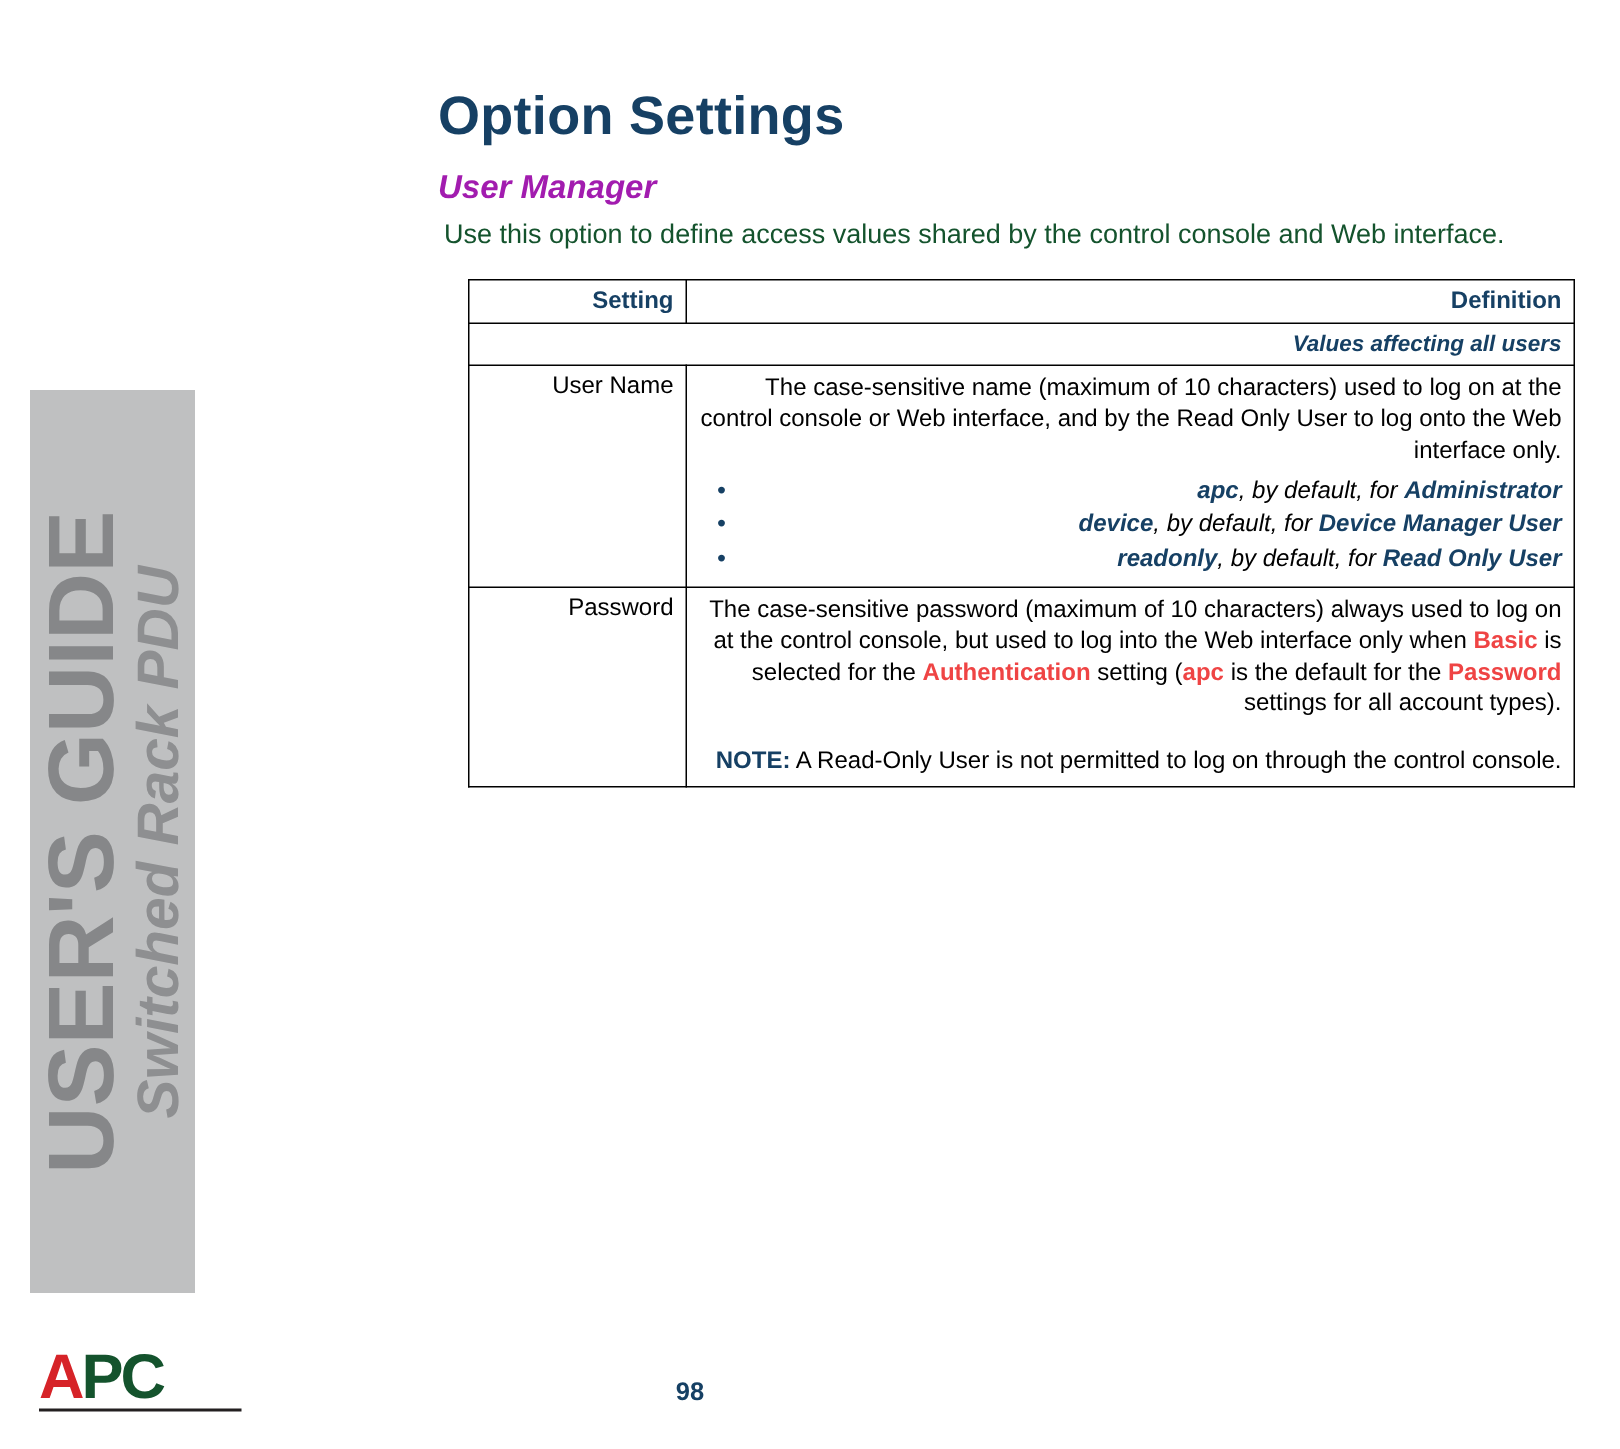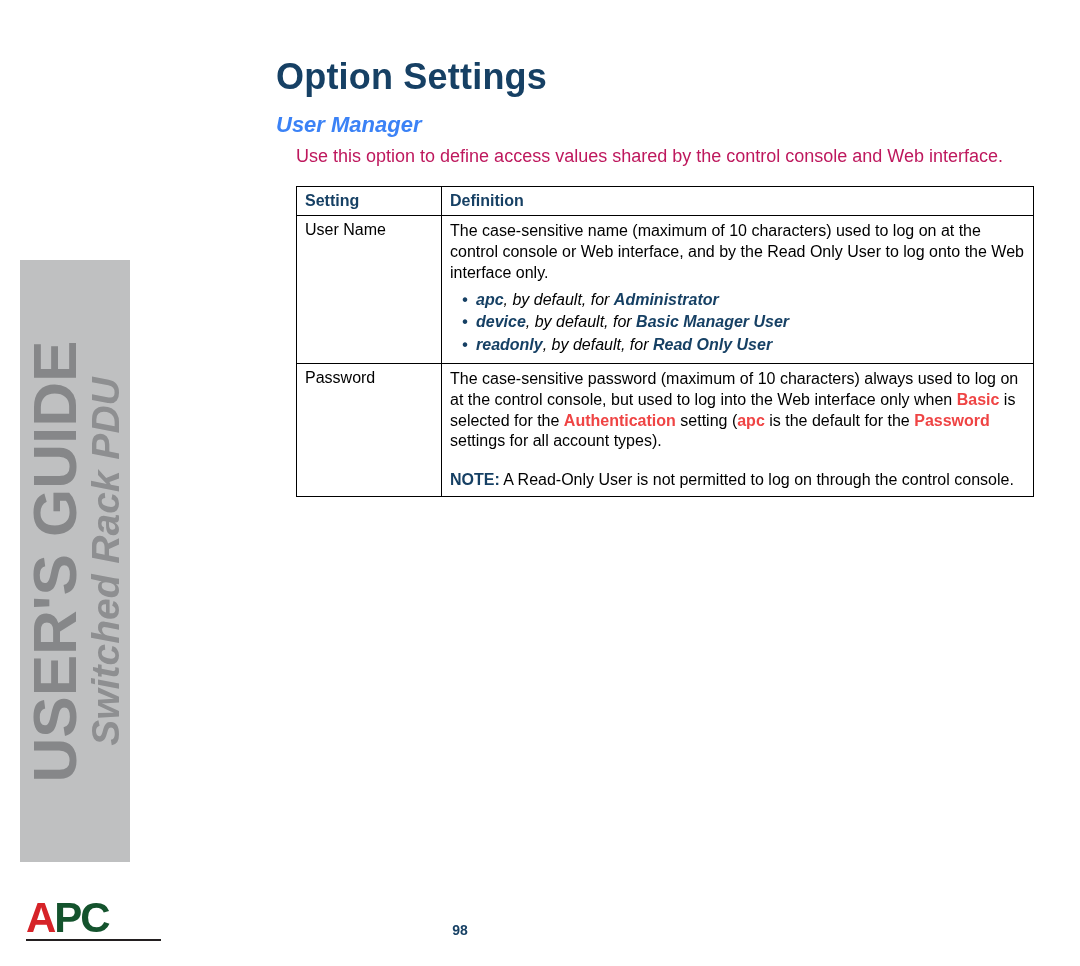--- a/index.html
+++ b/index.html
@@ -74,57 +74,57 @@
   .logo-text .red { color: #d62328; }
   .logo-text .black { color: #14532d; }
   .logo-line {
     height: 2px;
     background: #231f20;
     margin-top: -3px;
     width: 135px;
   }
   .main {
     position: absolute;
-    left: 276px;
+    left: 292px;
     top: 56px;
     width: 760px;
   }
   .h1 {
     font-family: "Gill Sans", Optima, "Trebuchet MS", "Segoe UI", Arial, sans-serif;
     color: #164064;
     font-size: 36px;
     font-weight: 600;
     margin: 0 0 10px 0;
     letter-spacing: 0.2px;
   }
   .h2 {
     font-family: "Gill Sans", Optima, "Trebuchet MS", "Segoe UI", Arial, sans-serif;
-    color: #3b82f6;
+    color: #a21caf;
     font-style: italic;
     font-size: 22px;
     font-weight: 600;
     margin: 14px 0 6px 0;
   }
   .intro {
     font-size: 18px;
-    color: #be185d;
+    color: #14532d;
     line-height: 1.35;
-    margin: 0 0 18px 20px;
+    margin: 0 0 18px 4px;
     width: 730px;
   }
   table.settings {
     border-collapse: collapse;
     width: 738px;
     margin-left: 20px;
     font-size: 16px;
   }
   table.settings td, table.settings th {
     border: 1px solid #000;
     padding: 5px 8px;
-    text-align: left;
+    text-align: right;
     vertical-align: top;
   }
   .th-blue {
     font-weight: 700;
     color: #164064;
     font-size: 16px;
   }
   .section-row {
     font-weight: 700;
     font-style: italic;
@@ -159,21 +159,21 @@
   }
   .note-block { margin-top: 18px; }
   .page-num {
     position: absolute;
     bottom: 28px;
     left: 0;
     width: 920px;
     text-align: center;
     color: #164064;
     font-weight: 700;
-    font-size: 14px;
+    font-size: 17px;
   }
   .col-setting { width: 128px; }
 </style>
 </head>
 <body>
 
 <div class="sidebar">
   <div class="vert-ribbon">
     <div class="rot-wrap">
       <div class="rot-title">USER'S GUIDE</div>
@@ -193,26 +193,29 @@
   <h2 class="h2">User Manager</h2>
   <p class="intro">Use this option to define access values shared by the control console and Web interface.</p>
 
   <table class="settings">
     <tbody>
         <tr>
       <th class="th-blue col-setting">Setting</th>
       <th class="th-blue">Definition</th>
     </tr>
     <tr>
+      <td colspan="2" class="section-row">Values affecting all users</td>
+    </tr>
+    <tr>
       <td>User Name</td>
       <td class="def">
         <span>The case-sensitive name (maximum of 10 characters) used to log on at the control console or Web interface, and by the Read Only User to log onto the Web interface only.</span>
         <ul class="bullets">
           <li><span>apc</span><span class="norm">, by default, for </span><span>Administrator</span></li>
-          <li><span>device</span><span class="norm">, by default, for </span><span>Basic Manager User</span></li>
+          <li><span>device</span><span class="norm">, by default, for </span><span>Device Manager User</span></li>
           <li><span>readonly</span><span class="norm">, by default, for </span><span>Read Only User</span></li>
         </ul>
       </td>
     </tr>
     <tr>
       <td>Password</td>
       <td class="def">
         <span>The case-sensitive password (maximum of 10 characters) always used to log on at the control console, but used to log into the Web interface only when </span><span class="bluebold">Basic</span><span> is selected for the </span><span class="bluebold">Authentication</span><span> setting (</span><span class="bluebold">apc</span><span> is the default for the </span><span class="bluebold">Password</span><span> settings for all account types).</span>
         <div class="note-block">
           <span class="notelabel">NOTE:</span><span> A Read-Only User is not permitted to log on through the control console.</span>

